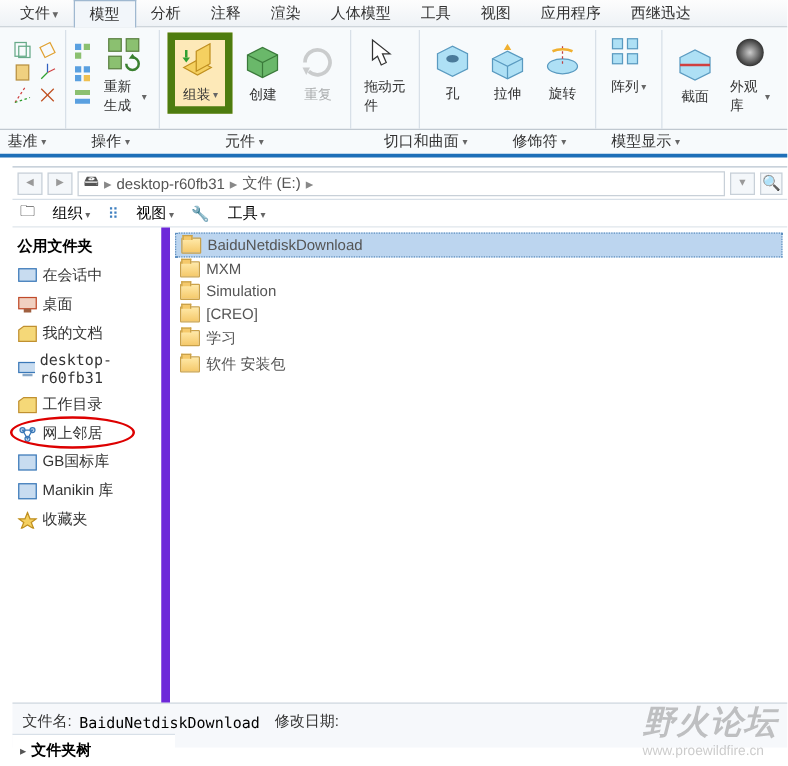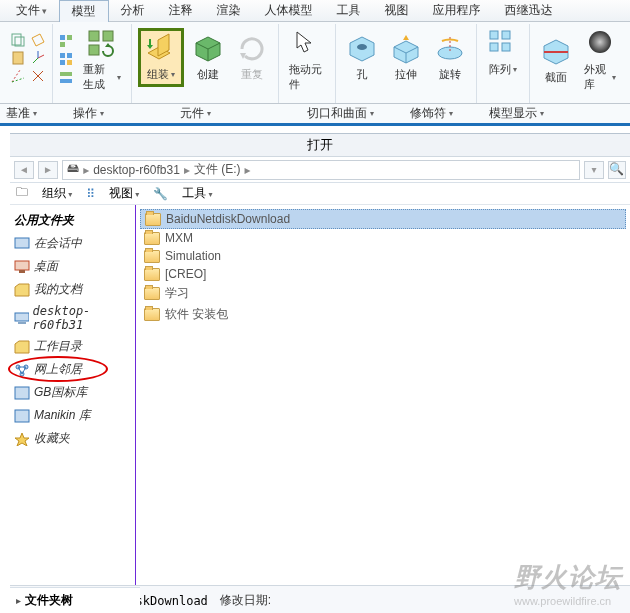--- a/index.html
+++ b/index.html
@@ -13,42 +13,42 @@
 
 
 .ribbon { height: 82px; background: #f7fafc; border-bottom: 1px solid #c0c8d0; display: flex; padding: 2px 4px 0 4px; }
 .rgrp { display: flex; flex-direction: column; align-items: center; border-right: 1px solid #d8e0e8; padding: 2px 6px 0 6px; }
 .rgrp .icons { display: flex; gap: 4px; align-items: center; flex: 1; }
 .rgrp .lbl { font-size: 11px; color: #444; padding: 1px 0; white-space: nowrap; display: flex; align-items: center; gap: 2px; }
 .smallcol { display: flex; flex-direction: column; gap: 2px; }
 .ico { width: 16px; height: 16px; display: inline-block; }
 .ico-lg { width: 32px; height: 32px; display: inline-block; }
 .bigbtn { display: flex; flex-direction: column; align-items: center; gap: 2px; padding: 2px 4px; }
-.bigbtn.sel { background: #fde9b8; border: 3px solid #4d7c0f; }
+.bigbtn.sel { background: #fde9b8; border: 6px solid #4d7c0f; }
 .bigbtn .t { font-size: 11px; color: #333; display: flex; align-items: center; gap: 2px; }
 .bigbtn .t.dd::after { content: "▾"; font-size: 8px; color: #666; }
 
 
 .subbar { height: 22px; background: #f7fafc; border-bottom: 3px solid #1e6fb8; display: flex; align-items: center; padding: 0 6px; gap: 36px; }
 .subbar .si { color: #333; font-size: 12px; display: flex; align-items: center; gap: 3px; }
 .subbar .si::after { content: "▾"; font-size: 8px; color: #666; }
 
 
 .dialog { position: absolute; left: 10px; top: 133px; width: 620px; height: 480px; background: #fff; border-top: 1px solid #b8c4d0; }
 .dlgtitle { text-align: center; font-size: 13px; padding: 2px 0; background: #f0f3f7; border-bottom: 1px solid #d0d8e0; }
 .breadcrumb { height: 26px; display: flex; align-items: center; padding: 0 4px; gap: 4px; border-bottom: 1px solid #d8e0e8; }
 .breadcrumb .navbtn { width: 20px; height: 18px; border: 1px solid #c8d0d8; background: #f4f7fa; color: #999; text-align: center; font-size: 10px; line-height: 16px; }
 .breadcrumb .path { flex: 1; display: flex; align-items: center; height: 20px; border: 1px solid #c8d0d8; background: #fff; padding: 0 4px; gap: 4px; font-family: monospace; font-size: 12px; color: #555; }
 .breadcrumb .path .sep { color: #888; }
 .breadcrumb .srch { width: 18px; height: 18px; border: 1px solid #c8d0d8; background: #f4f7fa; text-align: center; }
 .toolbar2 { height: 22px; display: flex; align-items: center; padding: 0 6px; gap: 14px; border-bottom: 1px solid #e0e6ec; font-size: 12px; }
 .toolbar2 .tb::after { content: " ▾"; font-size: 8px; color: #666; }
 
 .dlgbody { display: flex; height: 380px; }
-.sidepanel { width: 126px; border-right: 1px solid #6d28d9; padding: 4px 2px; font-style: italic; }
+.sidepanel { width: 126px; border-right: 7px solid #6d28d9; padding: 4px 2px; }
 .sidepanel .hdr { font-weight: bold; padding: 3px 2px; font-size: 12px; }
 .sideitem { display: flex; align-items: center; gap: 4px; padding: 3px 2px; font-size: 12px; color: #333; position: relative; }
 .sideitem .fico { width: 16px; height: 14px; }
 .circled { position: relative; }
 .circled::after { content: ""; position: absolute; left: -4px; top: -2px; width: 96px; height: 22px; border: 2px solid #d00; border-radius: 50%; pointer-events: none; }
 
 .filelist { flex: 1; padding: 4px; overflow: auto; }
 .fileitem { display: flex; align-items: center; gap: 5px; padding: 2px 4px; font-family: monospace; font-size: 12px; color: #555; }
 .fileitem.sel { background: #bcd5ef; border: 1px dotted #6090c0; }
 .foldico { width: 16px; height: 13px; background: linear-gradient(#ffe9a8,#f5c96b); border: 1px solid #c9a14a; border-radius: 1px; position: relative; }
@@ -301,21 +301,20 @@
 <div class="subbar">
   <span class="si">基准</span>
   <span class="si">操作</span>
   <span class="si" style="margin-left:40px">元件</span>
   <span class="si" style="margin-left:60px">切口和曲面</span>
   <span class="si">修饰符</span>
   <span class="si">模型显示</span>
 </div>
 
 <div class="dialog">
-  <div class="dlgtitle">打开</div>
 
   <div class="breadcrumb">
     <span class="navbtn">◄</span>
     <span class="navbtn">►</span>
     <div class="path">
       <span>🖴</span>
       <span class="sep">▸</span>
       <span>desktop-r60fb31</span>
       <span class="sep">▸</span>
       <span>文件 (E:)</span>

